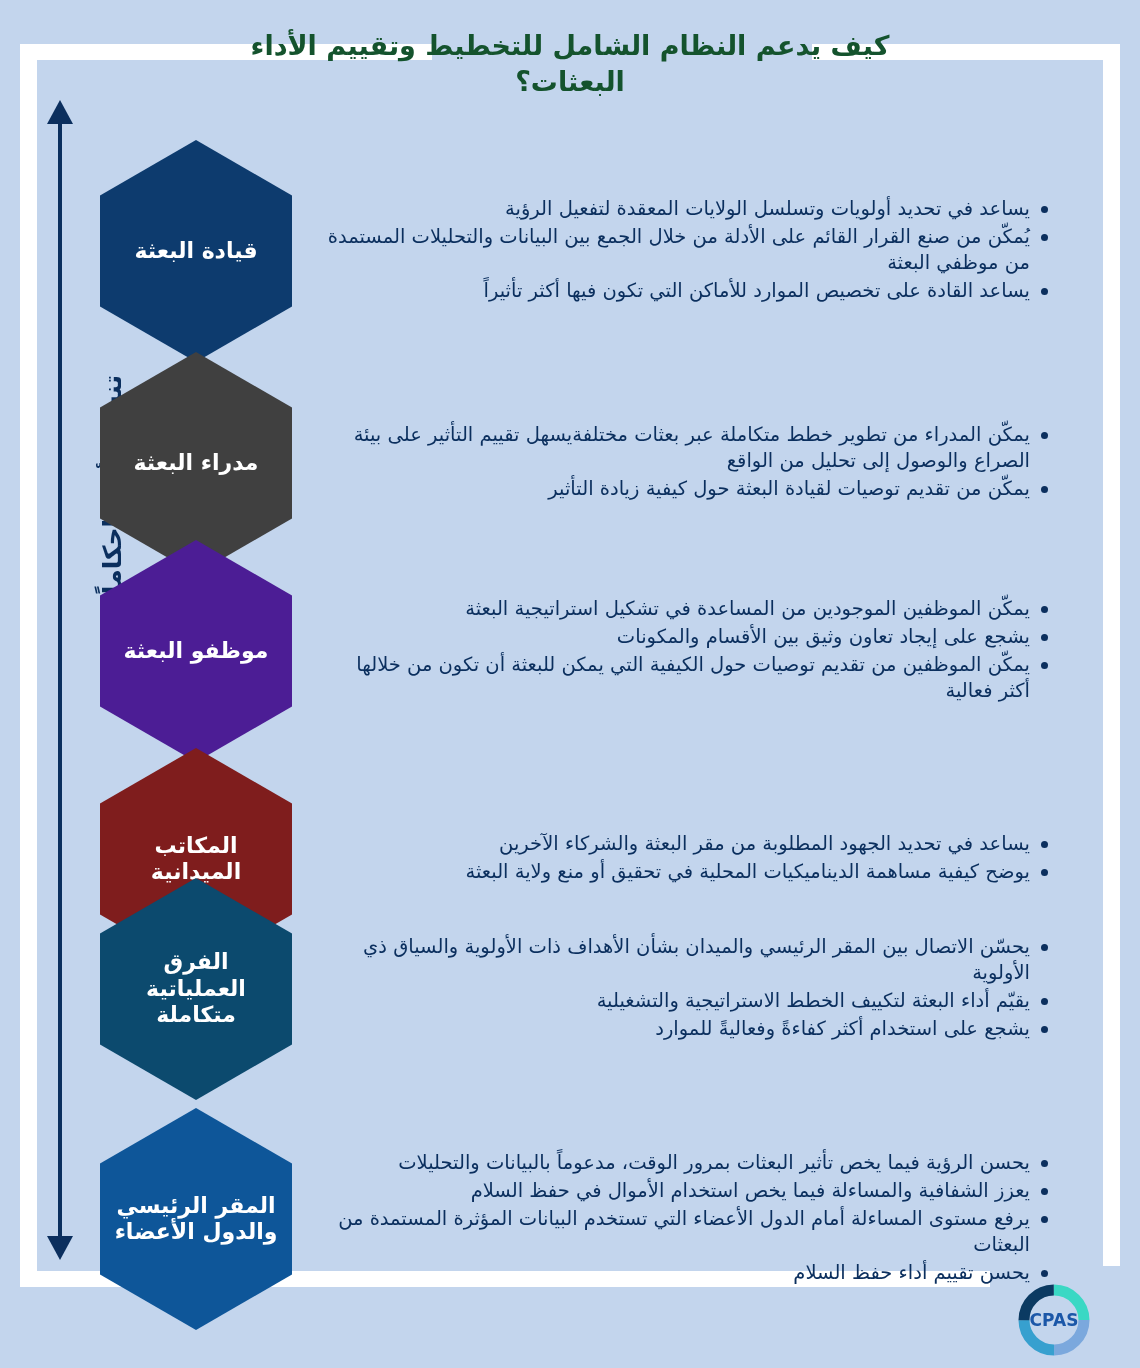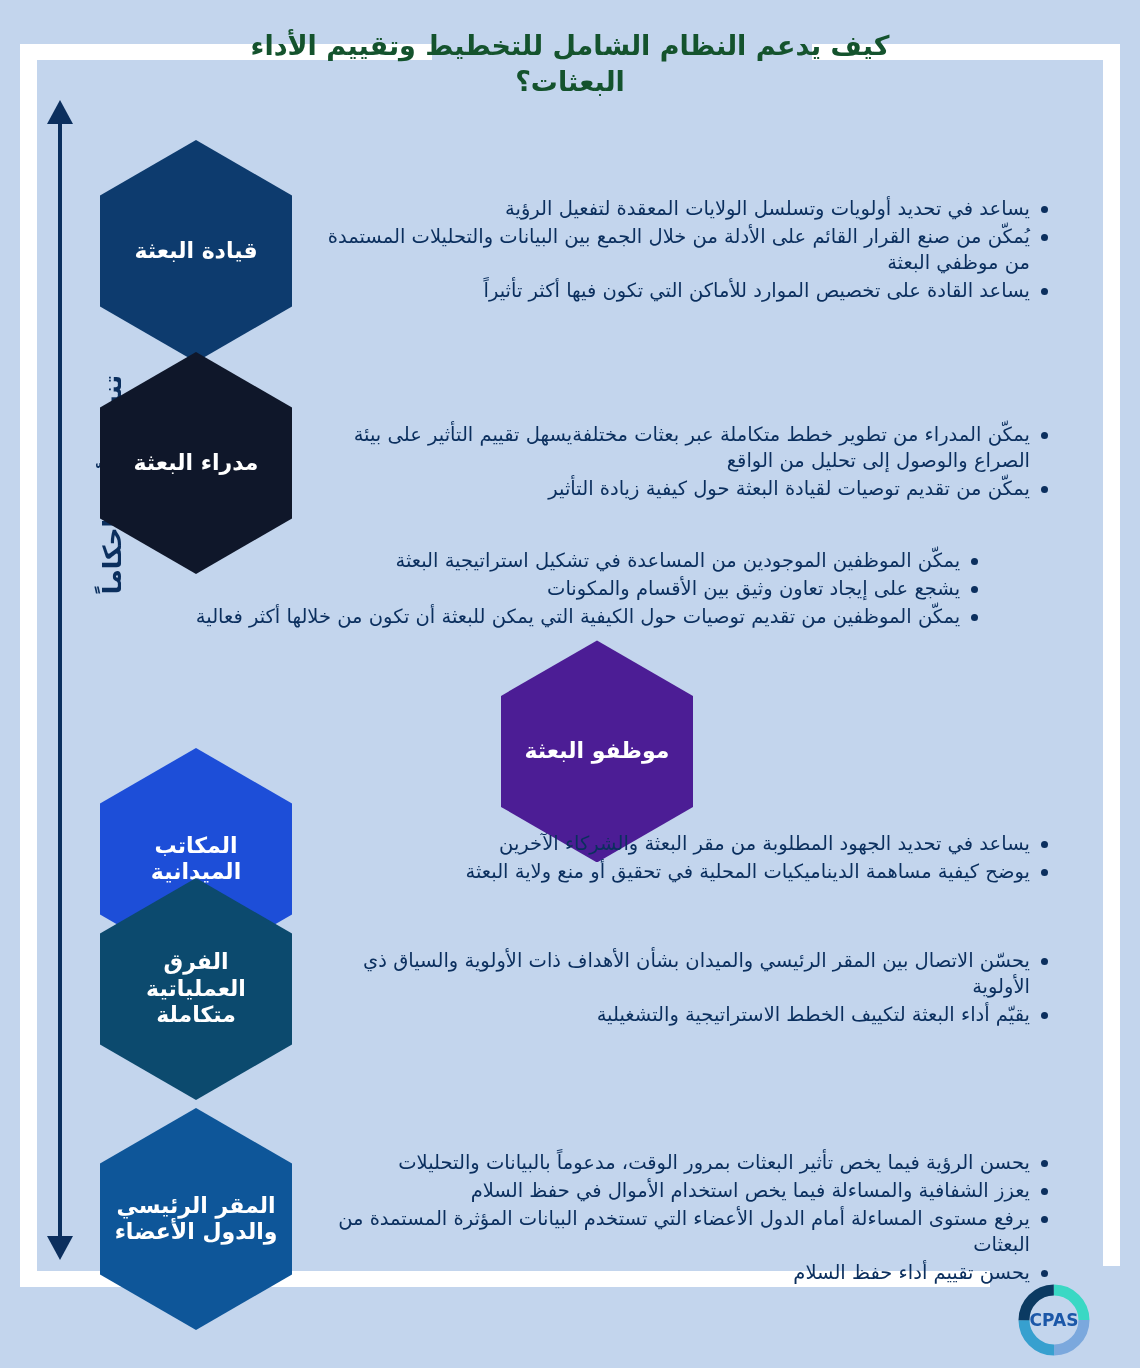--- a/index.html
+++ b/index.html
@@ -226,47 +226,48 @@
       </ul>
       <div class="hex" style="background: rgb(13, 59, 110);">
         <span>قيادة البعثة</span>
       </div>
     </div>
     <div class="row" style="top: 352px;">
       <ul class="bullets">
         <li>يمكّن المدراء من تطوير خطط متكاملة عبر بعثات مختلفةيسهل تقييم التأثير على بيئة الصراع والوصول إلى تحليل من الواقع</li>
         <li>يمكّن من تقديم توصيات لقيادة البعثة حول كيفية زيادة التأثير</li>
       </ul>
-      <div class="hex" style="background: #0f172a;">
+      <div class="hex" style="background: #404040;">
         <span>مدراء البعثة</span>
       </div>
     </div>
-    <div class="row" style="top: 540px; flex-direction: column;">
+    <div class="row" style="top: 540px;">
       <ul class="bullets">
         <li>يمكّن الموظفين الموجودين من المساعدة في تشكيل استراتيجية البعثة</li>
         <li>يشجع على إيجاد تعاون وثيق بين الأقسام والمكونات</li>
         <li>يمكّن الموظفين من تقديم توصيات حول الكيفية التي يمكن للبعثة أن تكون من خلالها أكثر فعالية</li>
       </ul>
       <div class="hex" style="background: #4c1d95; text-align: center;">
         <span>موظفو البعثة</span>
       </div>
     </div>
     <div class="row" style="top: 748px;">
       <ul class="bullets">
         <li>يساعد في تحديد الجهود المطلوبة من مقر البعثة والشركاء الآخرين</li>
         <li>يوضح كيفية مساهمة الديناميكيات المحلية في تحقيق أو منع ولاية البعثة</li>
       </ul>
-      <div class="hex" style="background: #1d4ed8;">
+      <div class="hex" style="background: #7f1d1d;">
         <span>المكاتب الميدانية</span>
       </div>
     </div>
     <div class="row" style="top: 878px;">
       <ul class="bullets">
         <li>يحسّن الاتصال بين المقر الرئيسي والميدان بشأن الأهداف ذات الأولوية والسياق ذي الأولوية</li>
         <li>يقيّم أداء البعثة لتكييف الخطط الاستراتيجية والتشغيلية</li>
+        <li>يشجع على استخدام أكثر كفاءةً وفعاليةً للموارد</li>
       </ul>
       <div class="hex" style="background: #0c4a6e;">
         <span>الفرق العملياتية متكاملة</span>
       </div>
     </div>
     <div class="row" style="top: 1108px;">
       <ul class="bullets">
         <li>يحسن الرؤية فيما يخص تأثير البعثات بمرور الوقت، مدعوماً بالبيانات والتحليلات</li>
         <li>يعزز الشفافية والمساءلة فيما يخص استخدام الأموال في حفظ السلام</li>
         <li>يرفع مستوى المساءلة أمام الدول الأعضاء التي تستخدم البيانات المؤثرة المستمدة من البعثات</li>

